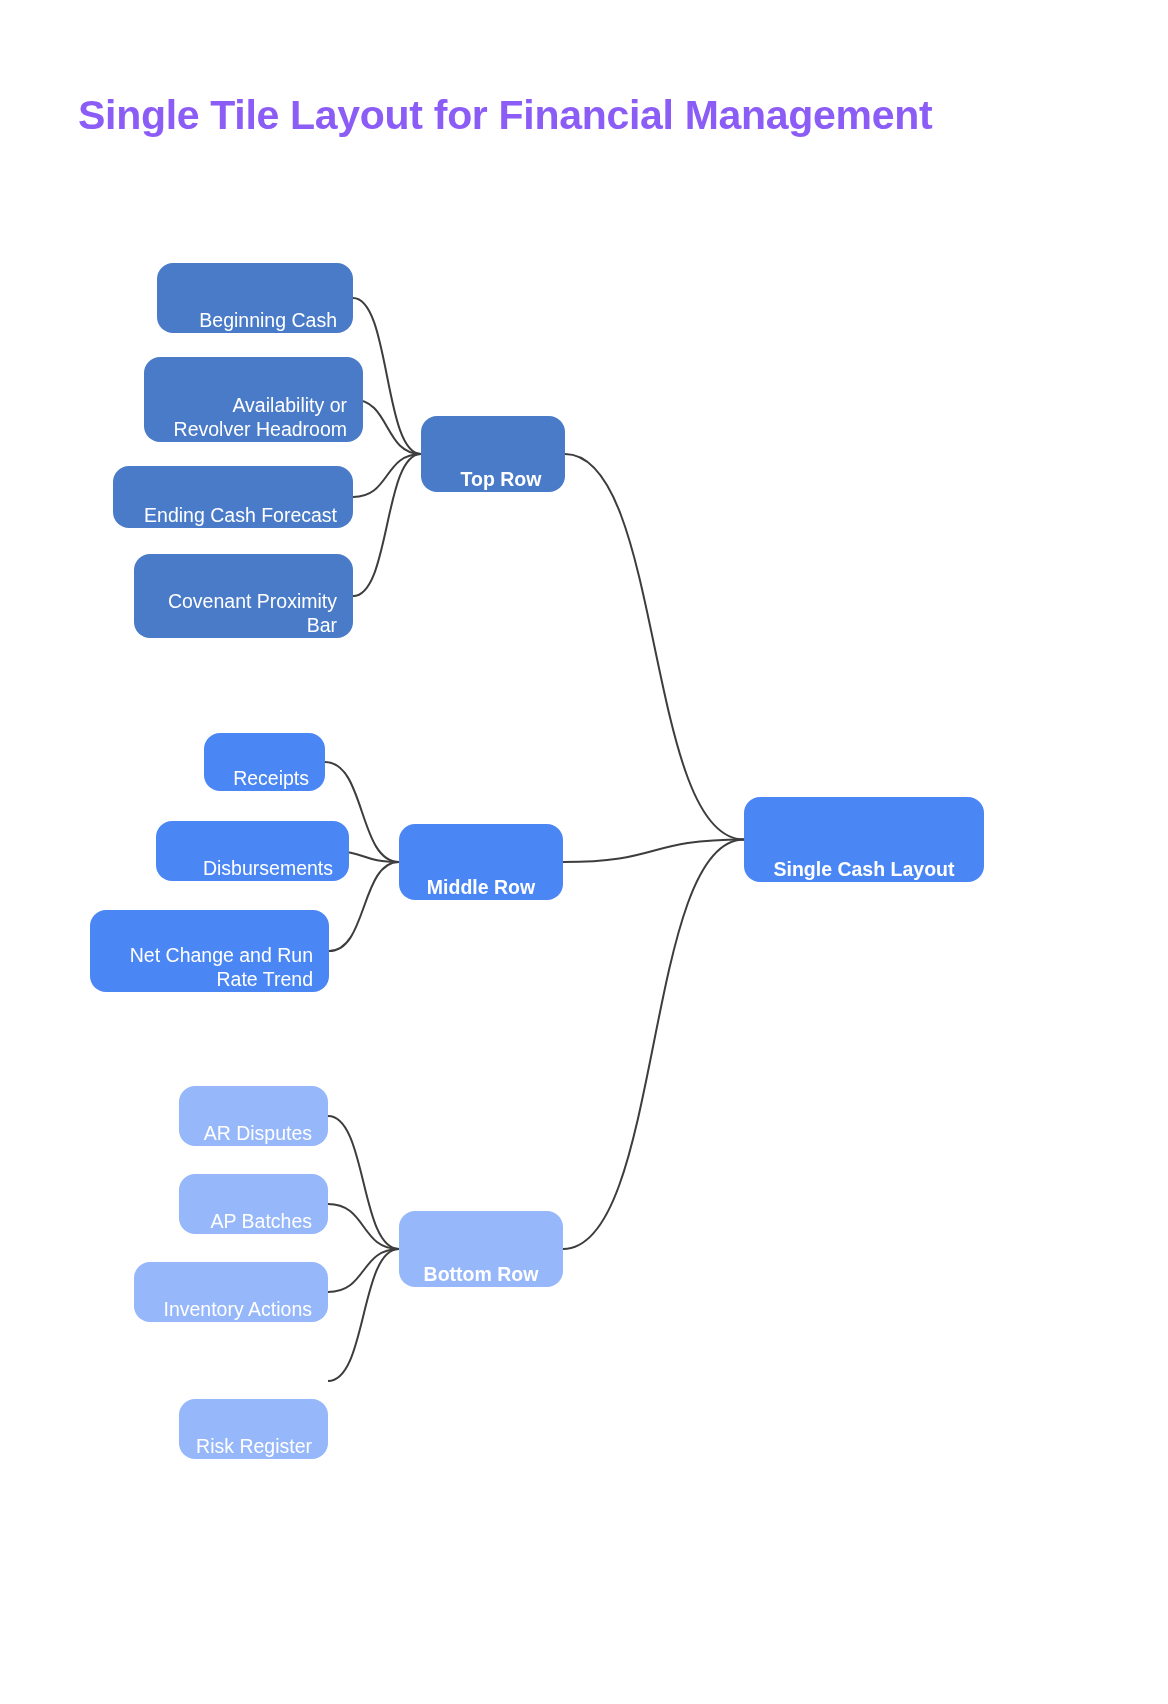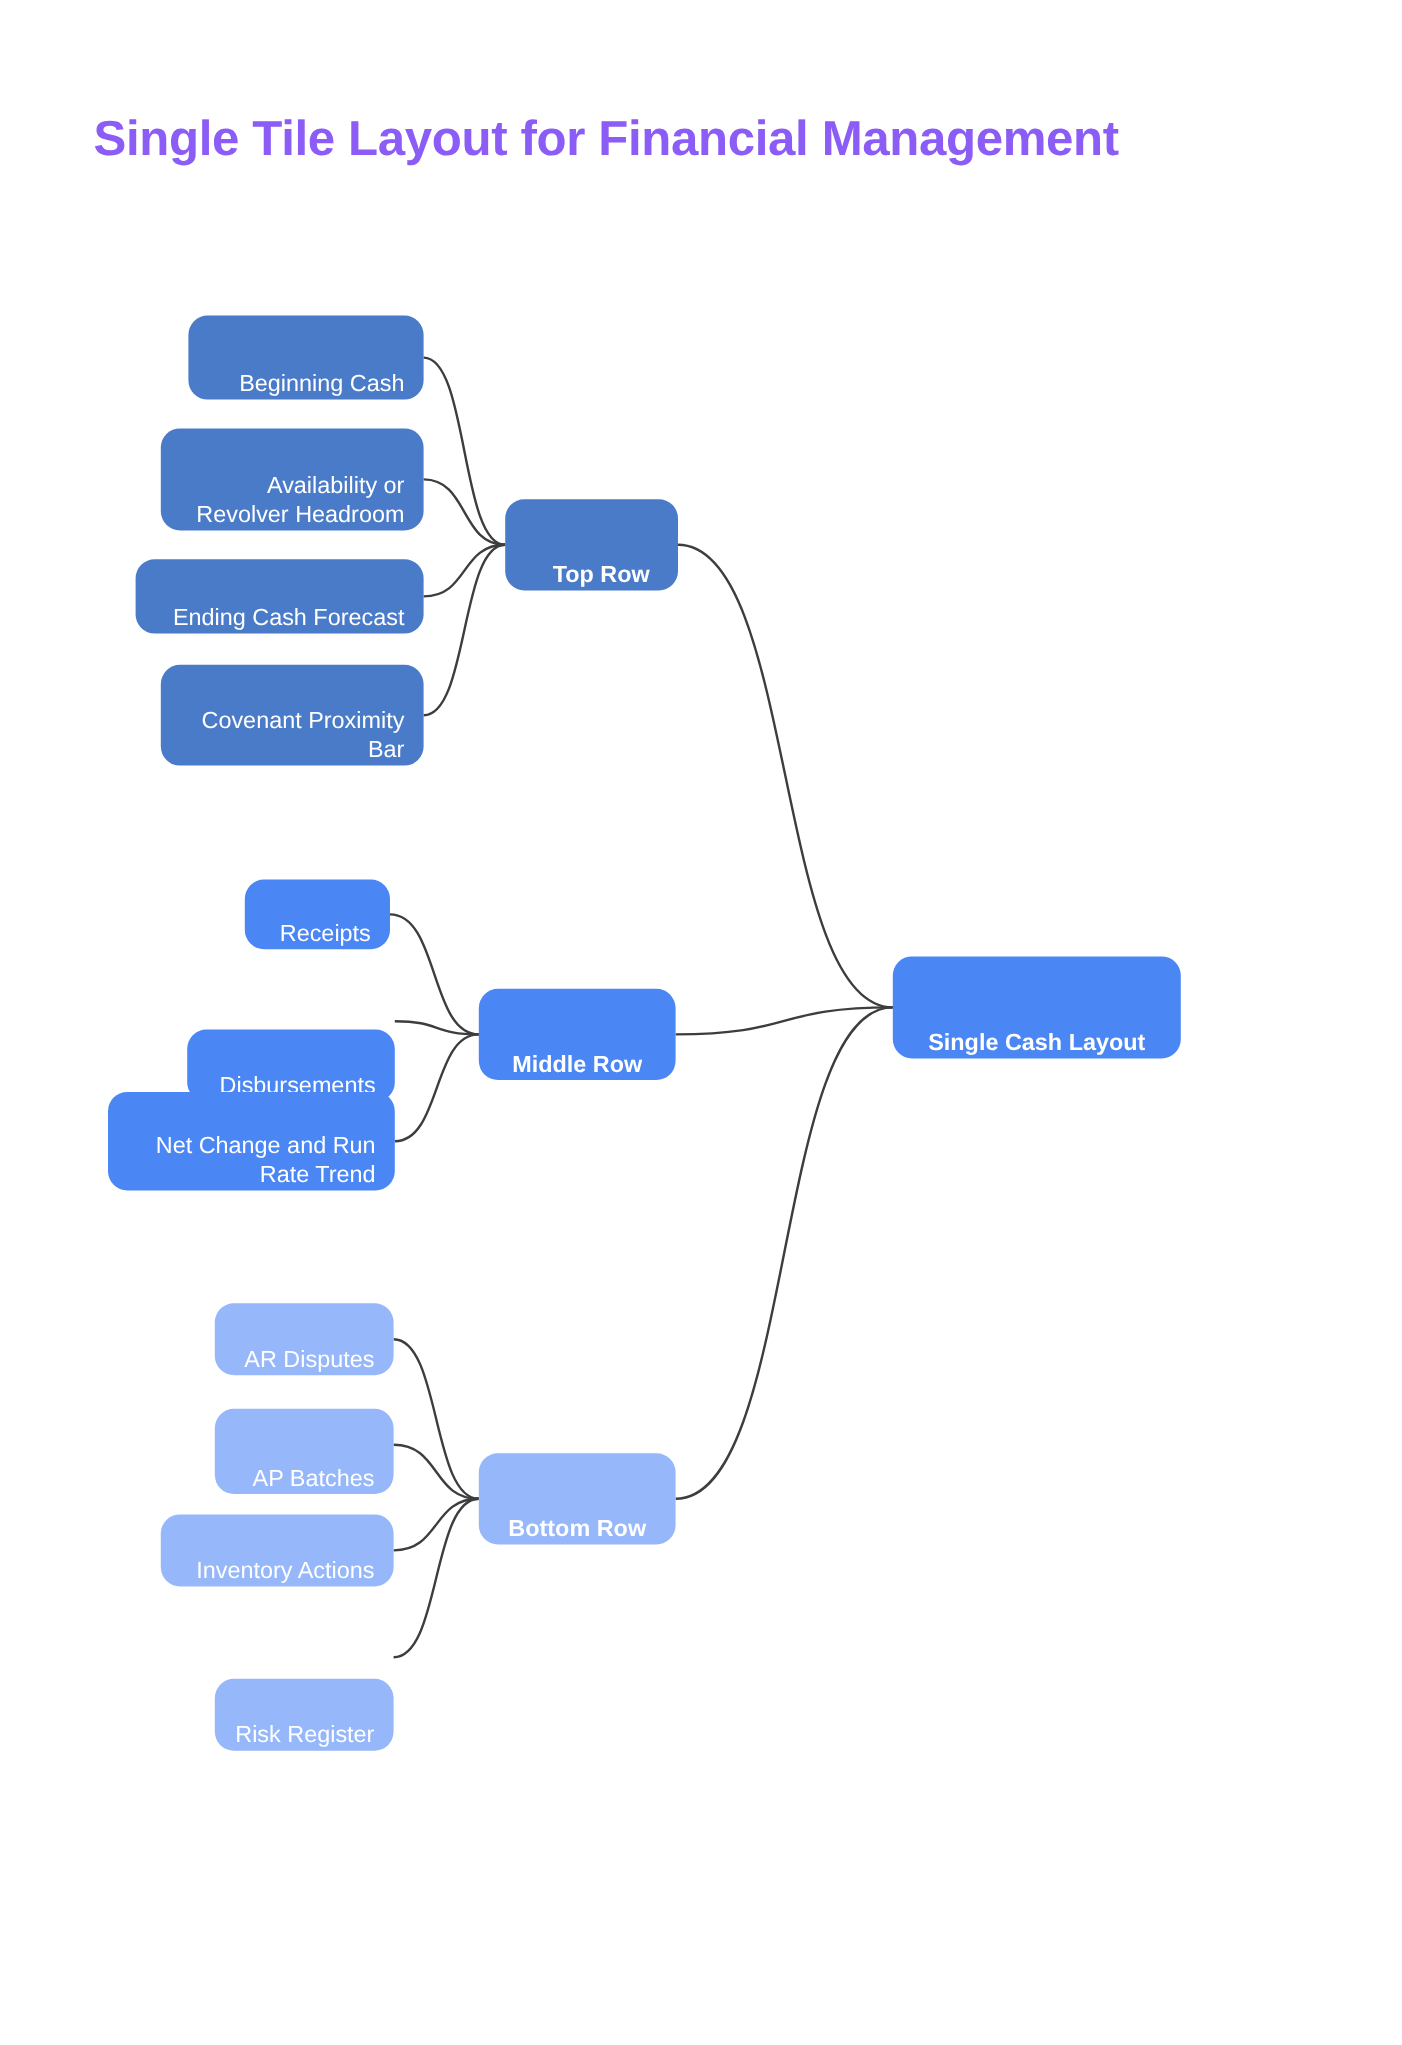--- a/index.html
+++ b/index.html
@@ -97,48 +97,48 @@
 <div id="node-layer">
     <div class="node root tier-middle" style="left: 744px; top: 797px; width: 240px; height: 85px;">
       <span class="label">Single Cash Layout</span>
     </div>
     <div class="node branch tier-top" style="left: 421px; top: 416px; width: 144px; height: 76px; padding-left: 32px;">
       <span class="label">Top Row</span>
     </div>
     <div class="node leaf tier-top" style="left: 157px; top: 263px; width: 196px; height: 70px;">
       <span class="label">Beginning Cash</span>
     </div>
-    <div class="node leaf tier-top" style="left: 134px; top: 357px; width: 219px; height: 85px;">
+    <div class="node leaf tier-top" style="left: 144px; top: 357px; width: 219px; height: 85px;">
       <span class="label">Availability or Revolver Headroom</span>
     </div>
     <div class="node leaf tier-top" style="left: 113px; top: 466px; width: 240px; height: 62px;">
       <span class="label">Ending Cash Forecast</span>
     </div>
     <div class="node leaf tier-top" style="left: 134px; top: 554px; width: 219px; height: 84px;">
       <span class="label">Covenant Proximity Bar</span>
     </div>
     <div class="node branch tier-middle" style="left: 399px; top: 824px; width: 164px; height: 76px;">
       <span class="label">Middle Row</span>
     </div>
     <div class="node leaf tier-middle" style="left: 204px; top: 733px; width: 121px; height: 58px;">
       <span class="label">Receipts</span>
     </div>
-    <div class="node leaf tier-middle" style="left: 156px; top: 858px; width: 173px; height: 60px;">
+    <div class="node leaf tier-middle" style="left: 156px; top: 821px; width: 193px; height: 60px;">
       <span class="label">Disbursements</span>
     </div>
     <div class="node leaf tier-middle" style="left: 90px; top: 910px; width: 239px; height: 82px;">
       <span class="label">Net Change and Run Rate Trend</span>
     </div>
     <div class="node branch tier-bottom" style="left: 399px; top: 1211px; width: 164px; height: 76px;">
       <span class="label">Bottom Row</span>
     </div>
     <div class="node leaf tier-bottom" style="left: 179px; top: 1086px; width: 149px; height: 60px;">
       <span class="label">AR Disputes</span>
     </div>
-    <div class="node leaf tier-bottom" style="left: 179px; top: 1174px; width: 149px; height: 71px;">
+    <div class="node leaf tier-bottom" style="left: 179px; top: 1174px; width: 149px; height: 60px;">
       <span class="label">AP Batches</span>
     </div>
     <div class="node leaf tier-bottom" style="left: 134px; top: 1262px; width: 194px; height: 60px;">
       <span class="label">Inventory Actions</span>
     </div>
     <div class="node leaf tier-bottom" style="left: 179px; top: 1351px; width: 149px; height: 60px; margin-top: 48px;">
       <span class="label">Risk Register</span>
     </div>
   </div>
 

